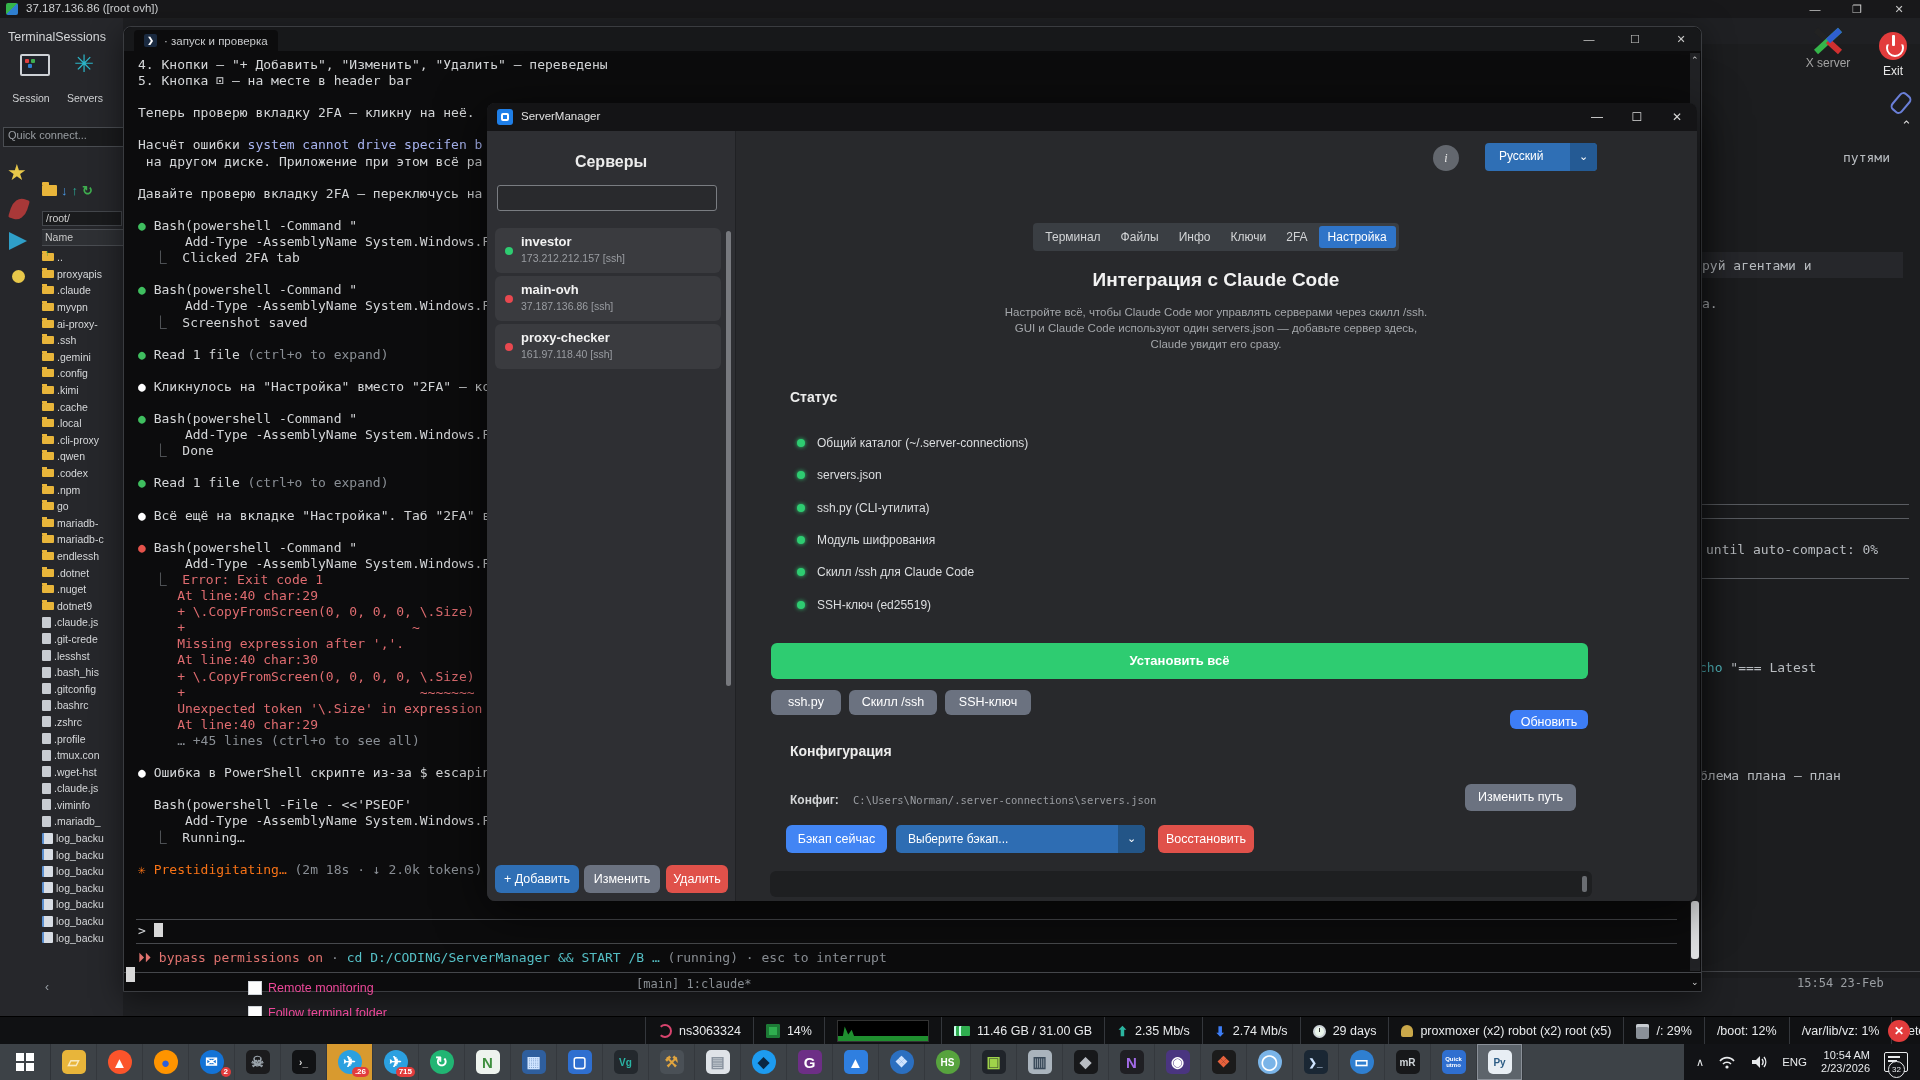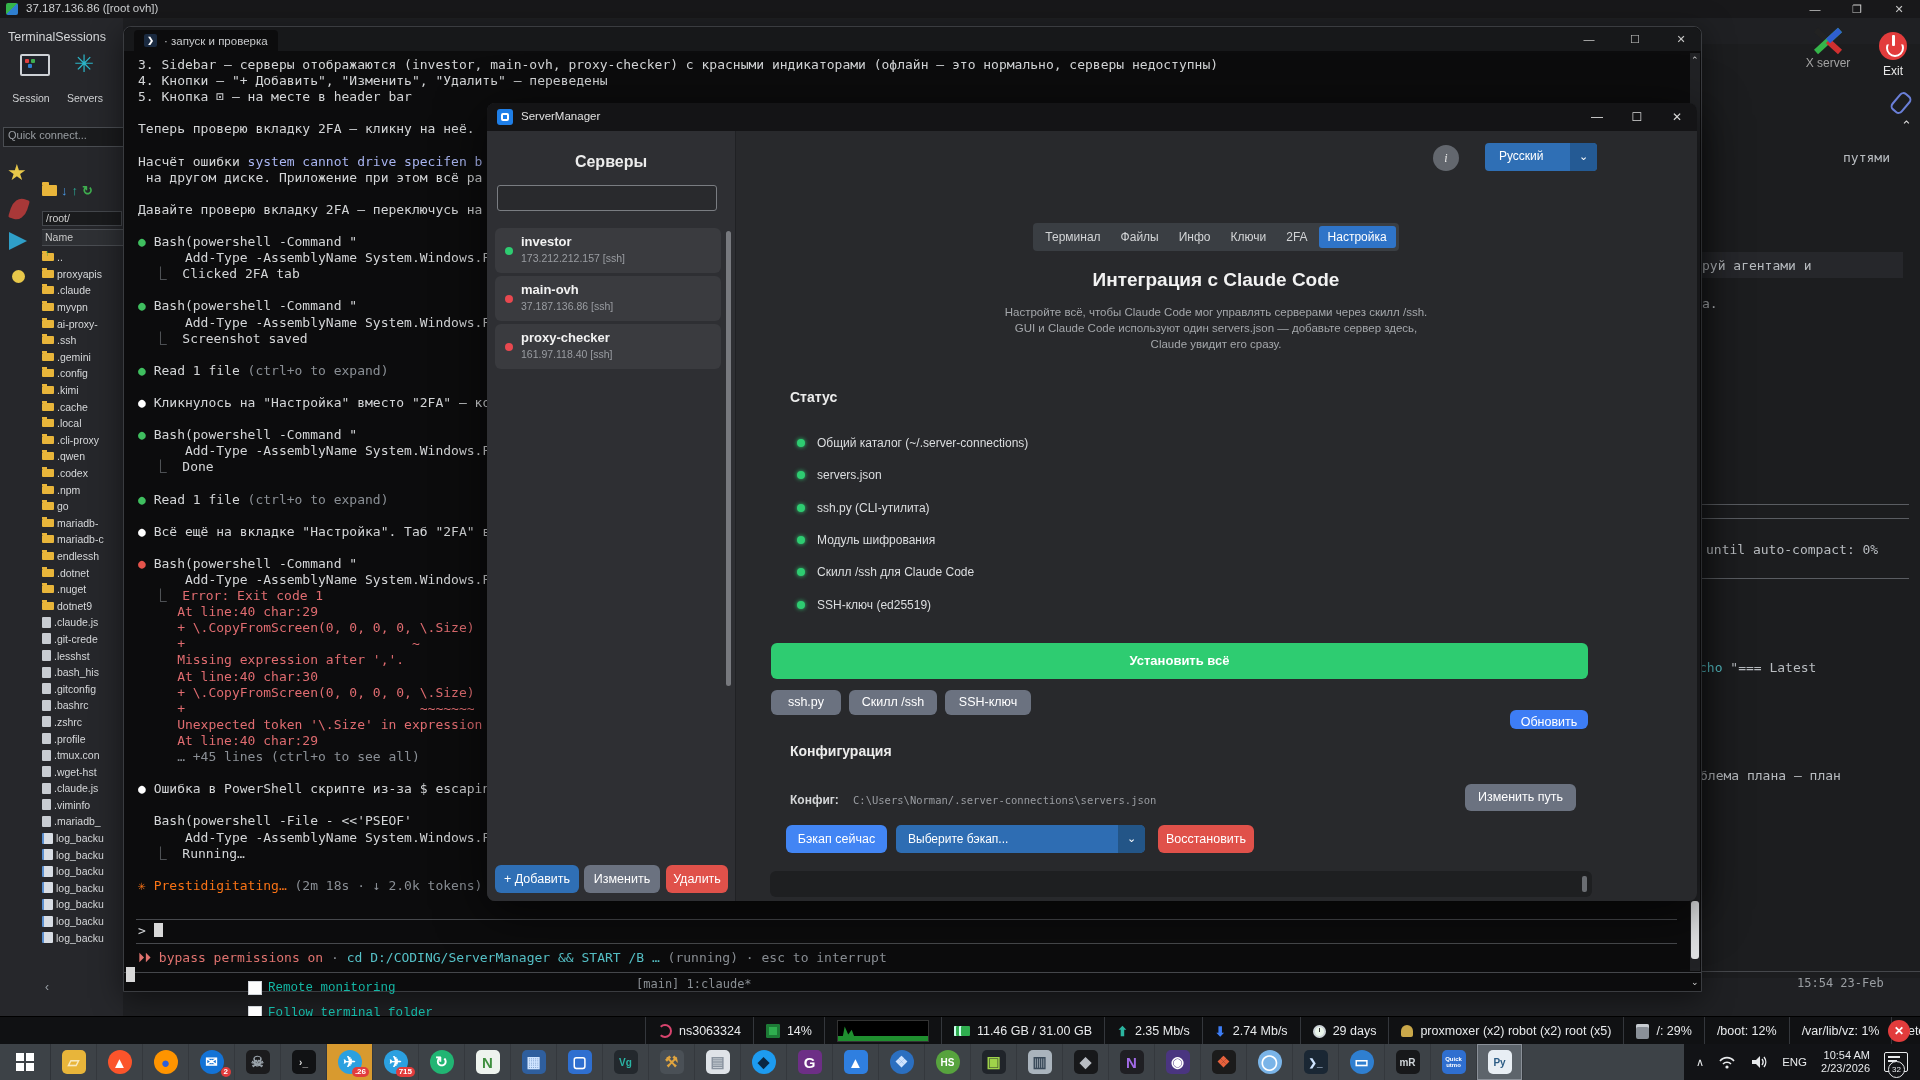--- a/index.html
+++ b/index.html
@@ -33,21 +33,21 @@
   #fp-name{left:42px;top:211px;width:79px;height:15px;background:#2e3034;border-top:1px solid #4a4d52;border-bottom:1px solid #4a4d52;
            color:#c8c8c8;font-size:10.5px;padding-left:3px;line-height:15px;}
   #tree{left:42px;top:231px;width:81px;height:745px;overflow:hidden;}
   .ti{height:16.6px;display:flex;align-items:center;gap:3px;color:#d6d8da;font-size:10.5px;white-space:nowrap;}
   .ico-folder{width:12px;height:8px;background:#e8b53a;border-radius:1px;flex:0 0 auto;position:relative;}
   .ico-folder:before{content:"";position:absolute;left:0;top:-2px;width:5px;height:2px;background:#e8b53a;}
   .ico-up:after{content:"↑";position:absolute;left:3px;top:-4px;font-size:8px;color:#2f9f3f;font-weight:bold;}
   .ico-file{width:9px;height:11px;background:#c8ccd2;border-radius:1px;flex:0 0 auto;}
   .ico-log{width:9px;height:11px;background:#d8dde4;border-left:2px solid #5a8fd0;border-radius:1px;flex:0 0 auto;}
   #mx-left-arrow{left:45px;top:962px;color:#9aa0a6;font-size:12px;}
-  .chk-row{display:flex;align-items:center;gap:6px;color:#14b8a6;font-size:12.5px;z-index:20;font-family:Liberation Mono, monospace;}
+  .chk-row{display:flex;align-items:center;gap:6px;color:#ec4899;font-size:12.5px;z-index:20;}
   .chk{width:12px;height:12px;border:1px solid #cfd3d8;background:#fdfdfd;}
 
   
   #xserver-box{left:1796px;top:26px;width:64px;height:62px;text-align:center;color:#a3a3a3;font-size:12px;}
   #exit-box{left:1868px;top:26px;width:50px;height:62px;text-align:center;color:#e8e8e8;font-size:12px;}
   .power{width:28px;height:28px;margin:6px auto 4px;border-radius:50%;background:#e23c3c;position:relative;}
   .power:before{content:"";position:absolute;left:7px;top:7px;width:14px;height:14px;border:2.5px solid #fff;border-radius:50%;clip-path:polygon(0 30%,100% 30%,100% 100%,0 100%);}
   .power:after{content:"";position:absolute;left:13px;top:3px;width:3px;height:11px;background:#fff;border-radius:1px;}
   #paperclip{left:1894px;top:92px;width:10px;height:18px;border:2px solid #6a7fd8;border-radius:5px;transform:rotate(40deg);}
   #bg-chev{left:1901px;top:118px;color:#d8d8d8;font-size:13px;}
@@ -428,21 +428,20 @@
   <div id="term-bar">
     <div id="term-tab">
       <span class="ps-ico">❯</span>
       <span>· запуск и проверка</span>
     </div>
     <div class="wbtn abs" style="right:92px;height:24px;line-height:24px;">—</div>
     <div class="wbtn abs" style="right:46px;height:24px;line-height:24px;">☐</div>
     <div class="wbtn abs" style="right:0;height:24px;line-height:24px;">✕</div>
   </div>
   <div id="term-lines">
-      <div class="tl"><span>3. Sidebar — серверы отображаются (investor, main-ovh, proxy-checker) с красными индикаторами (офлайн — это нормально, серверы недоступны)</span></div>
       <div class="tl"><span>4. Кнопки — "+ Добавить", "Изменить", "Удалить" — переведены</span></div>
       <div class="tl"><span>5. Кнопка ⊡ — на месте в header bar</span></div>
       <div class="tl">&nbsp;</div>
       <div class="tl"><span>Теперь проверю вкладку 2FA — кликну на неё.</span></div>
       <div class="tl">&nbsp;</div>
       <div class="tl"><span>Насчёт ошибки </span><span class="code">system cannot drive specifen b</span></div>
       <div class="tl"><span> на другом диске. Приложение при этом всё ра</span></div>
       <div class="tl">&nbsp;</div>
       <div class="tl"><span>Давайте проверю вкладку 2FA — переключусь на</span></div>
       <div class="tl">&nbsp;</div>

